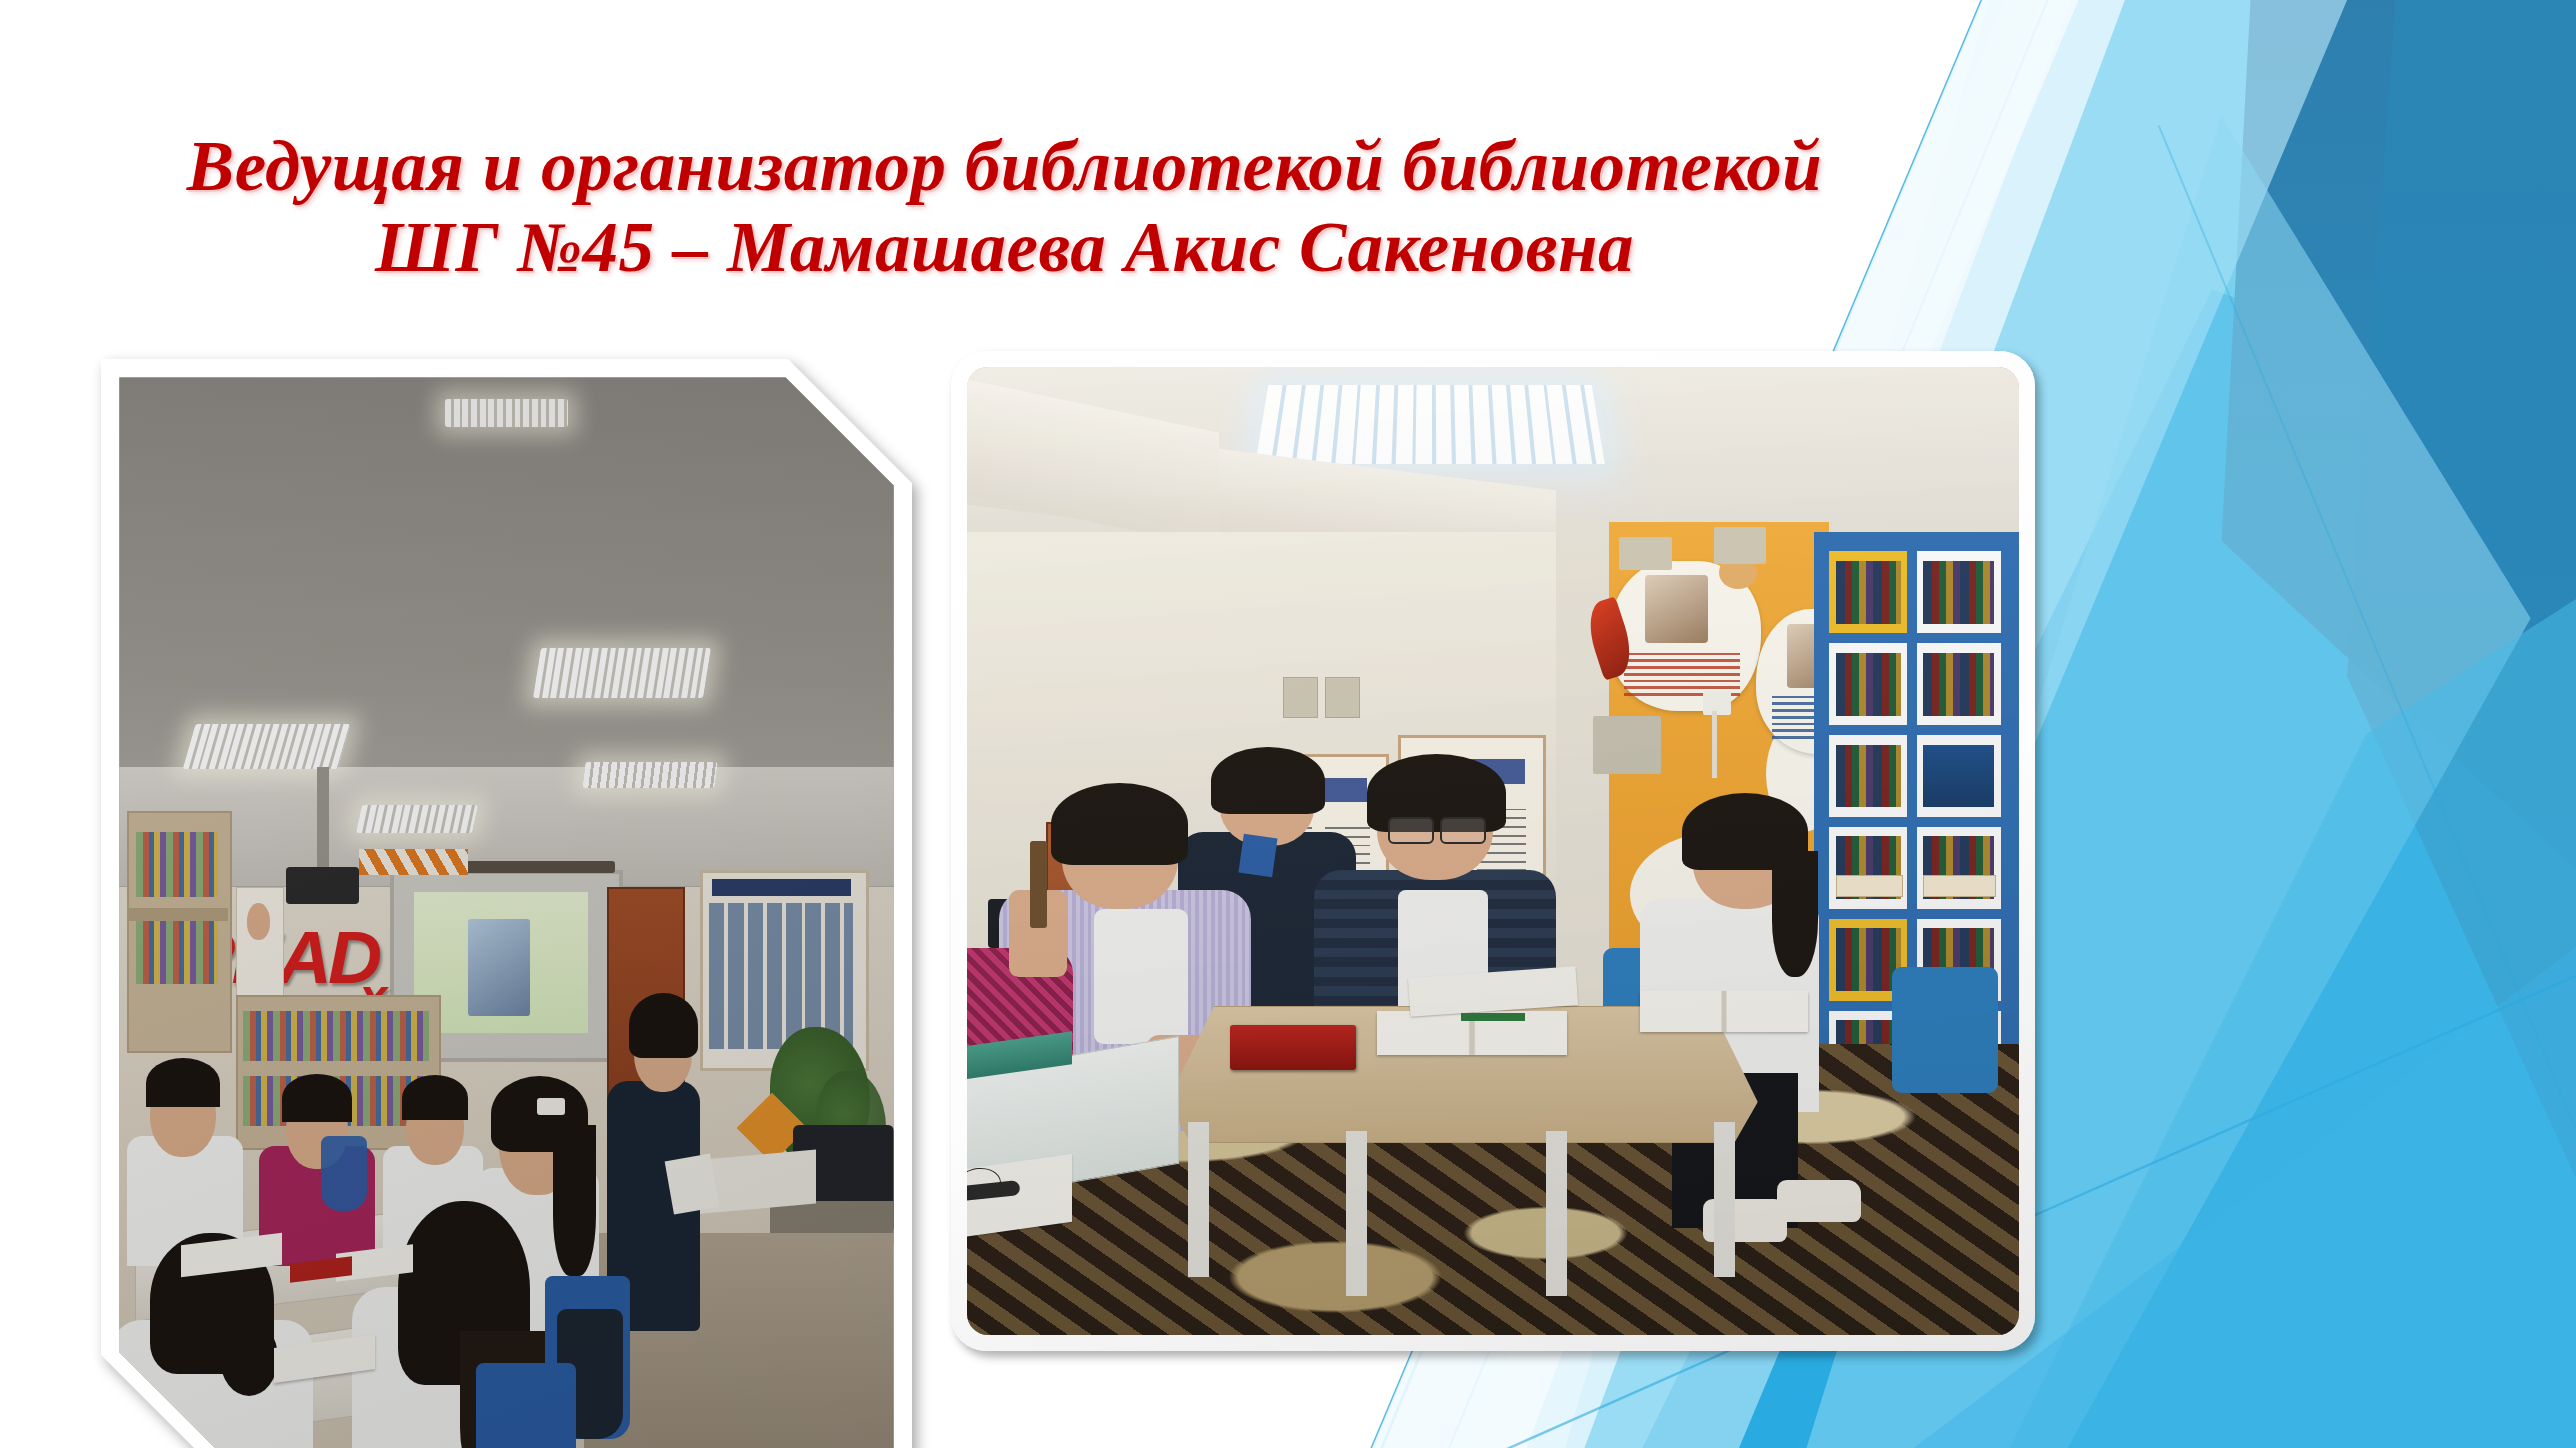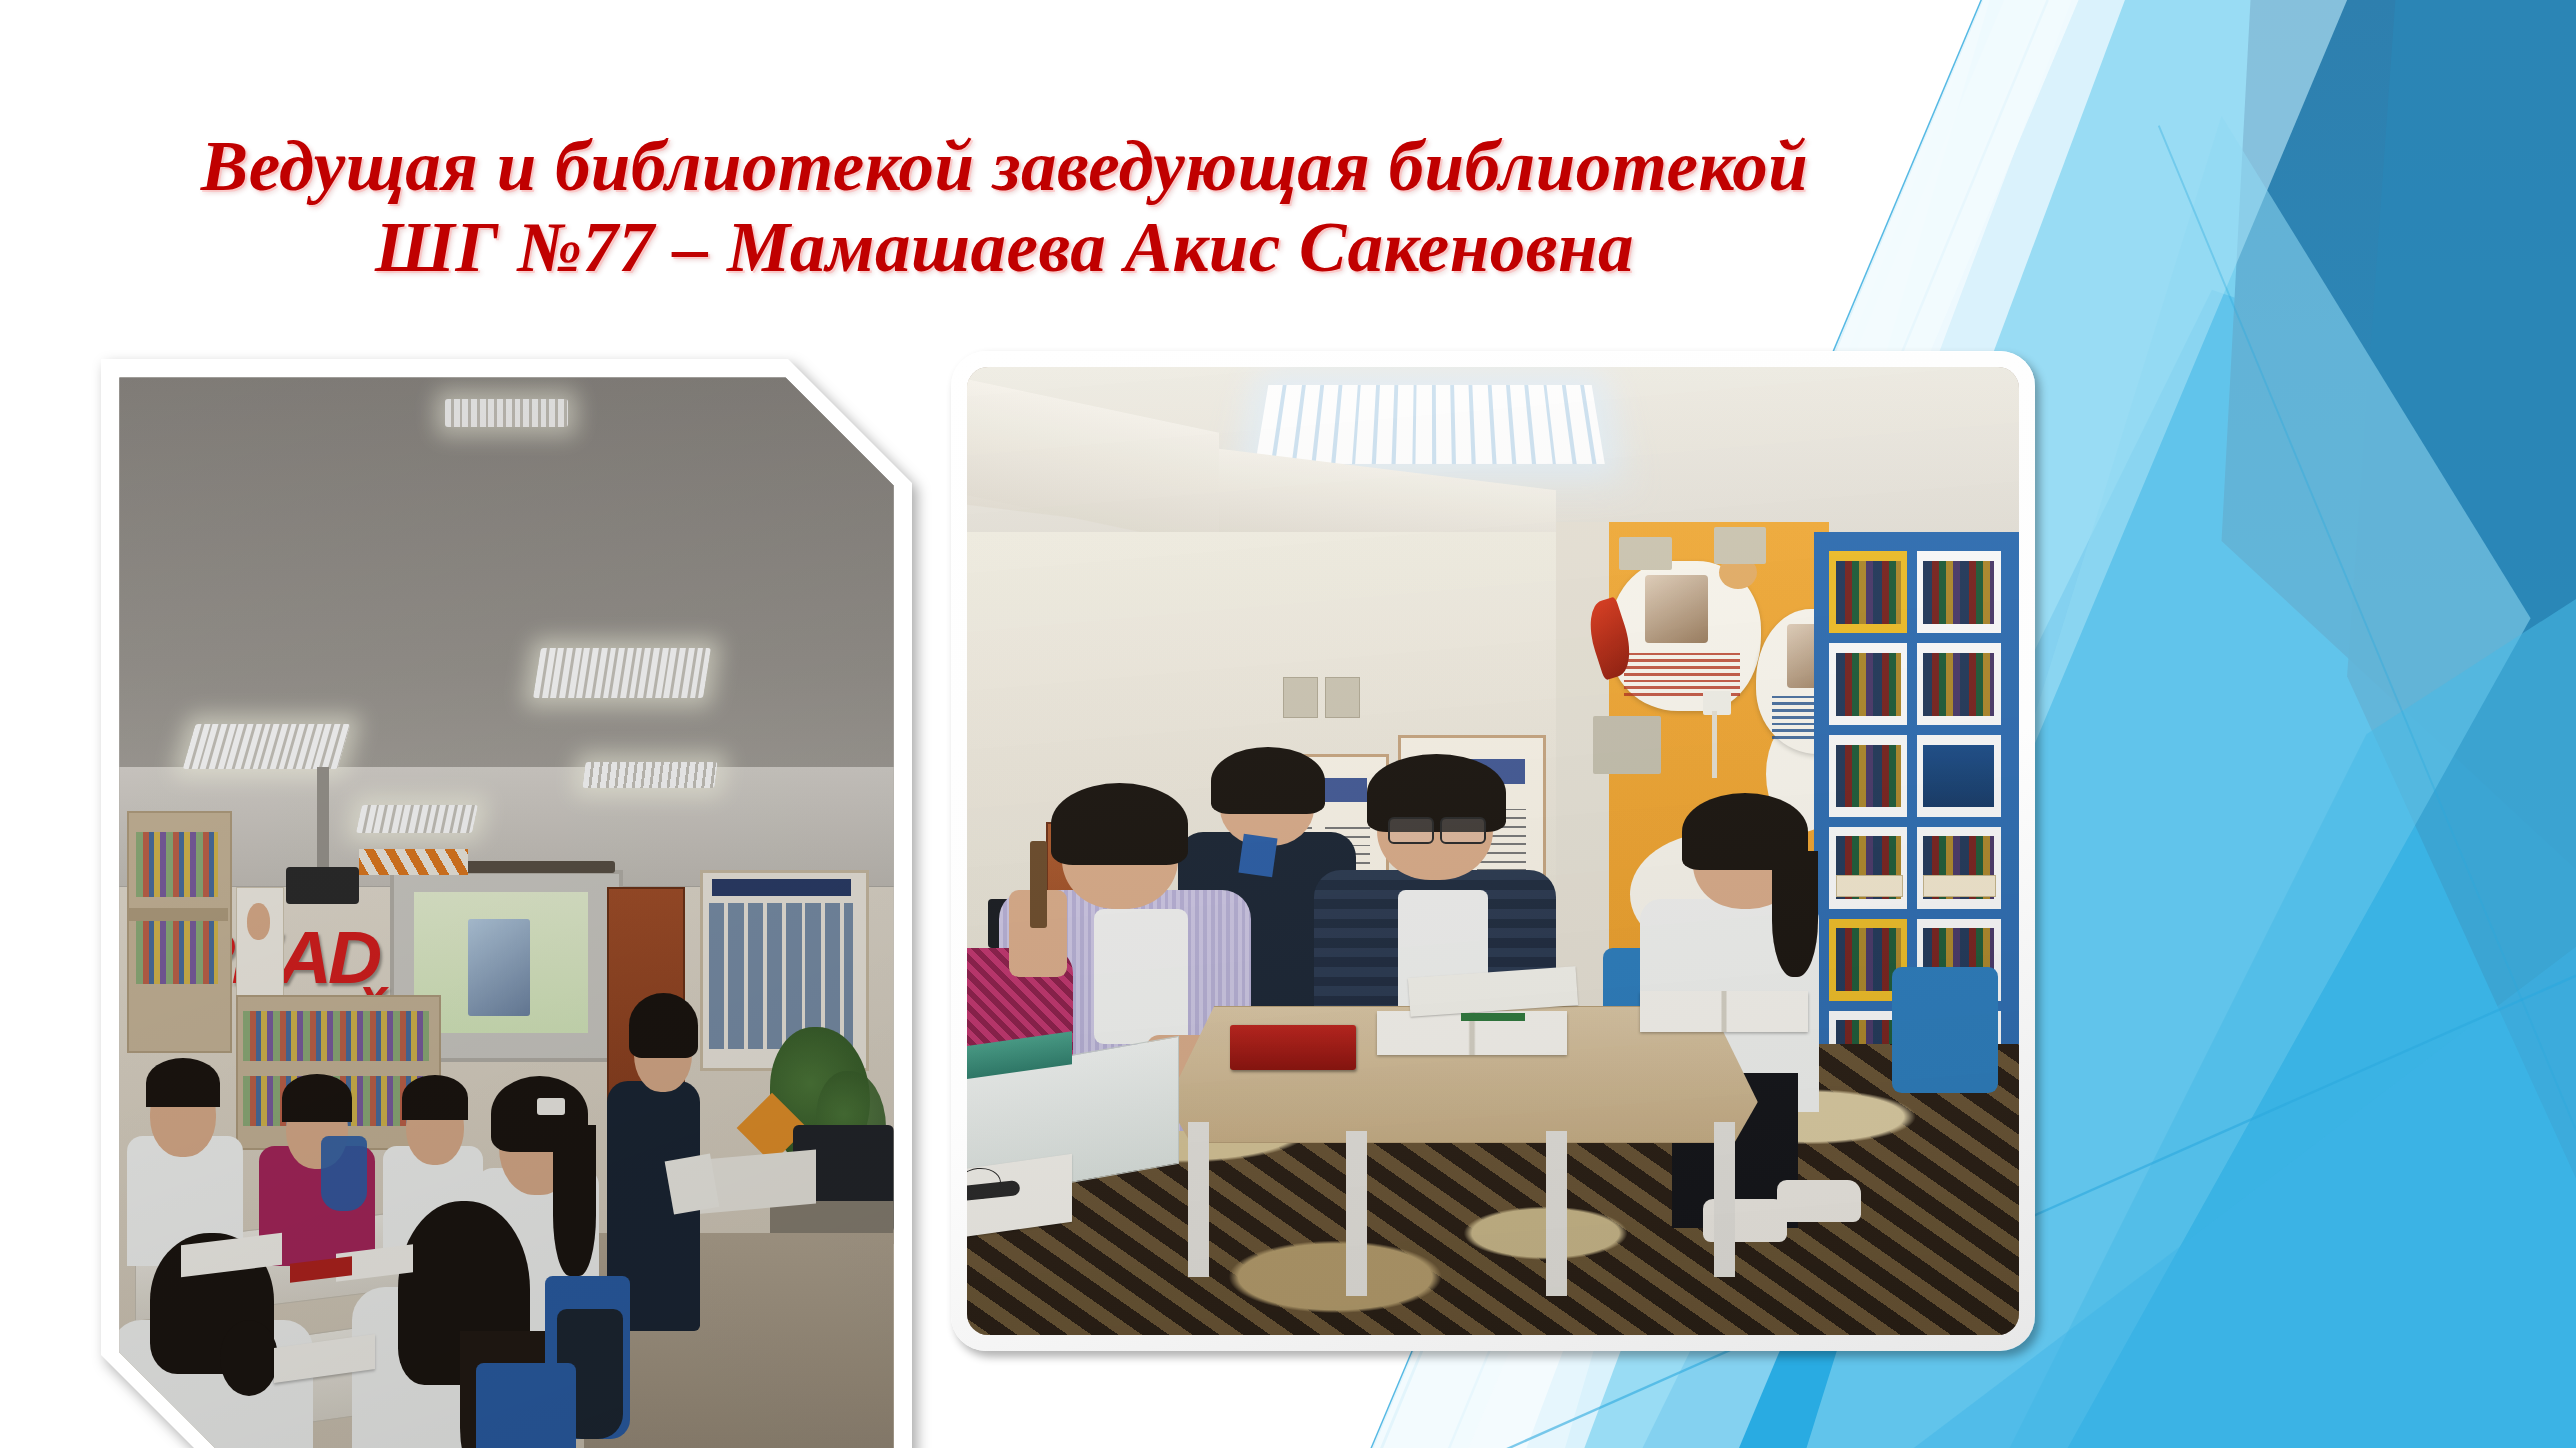--- a/index.html
+++ b/index.html
@@ -179,22 +179,22 @@
       <polyline points="1560,1500 2667,1010" fill="none" stroke="#2BA8DD" stroke-width="2.5" opacity=".6"></polyline>
       <polyline points="2235,130 2667,1170" fill="none" stroke="#2BA8DD" stroke-width="2" opacity=".35"></polyline>
 
       <polygon points="0,0 2052,0 1420,1500 0,1500" fill="#FFFFFF"></polygon>
       <polyline points="2052,0 1420,1500" fill="none" stroke="#2BA8DD" stroke-width="3" opacity=".8"></polyline>
       <polygon points="2052,0 2152,0 1520,1500 1420,1500" fill="#F2FBFE" opacity=".9"></polygon>
     </svg>
   </div>
 
   <div class="title-box">
-    <div class="title-line l1">Ведущая и библиотекой заведующая библиотекой</div>
-    <div class="title-line l2">ШГ №77 – Мамашаева  Акис  Сакеновна</div>
+    <div class="title-line l1">Ведущая и организатор библиотекой библиотекой</div>
+    <div class="title-line l2">ШГ №45 – Мамашаева  Акис  Сакеновна</div>
   </div>
 
   <div class="photo-left-wrap">
     <div class="snip">
       <div class="snip-inner">
         <div class="scene">
           <div class="sc l-ceiling"></div>
           <div class="sc l-ceil-band"></div>
           <div class="sc l-wall"></div>
 

